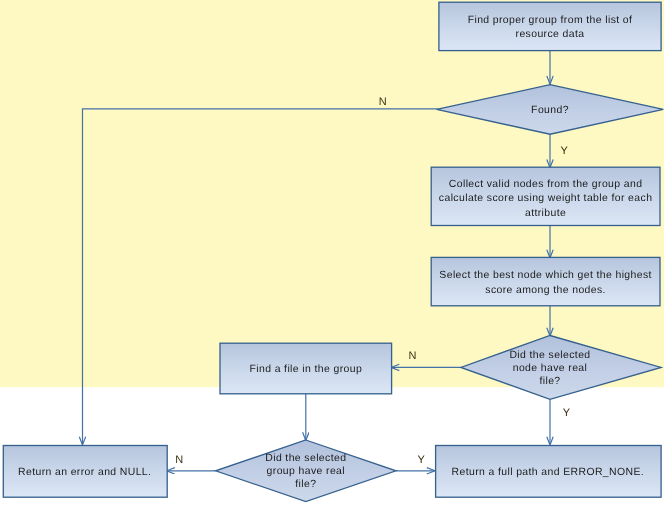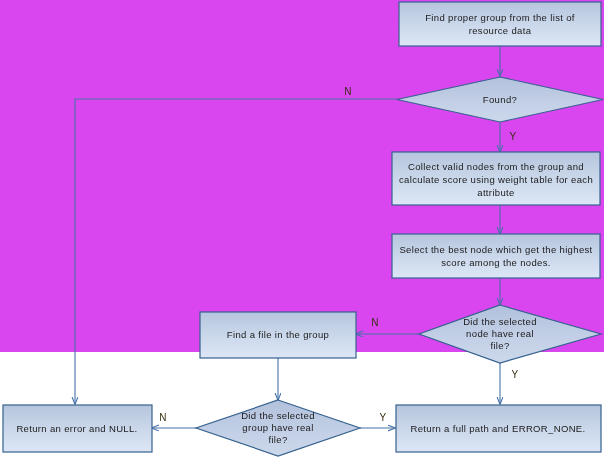--- a/index.html
+++ b/index.html
@@ -10,21 +10,21 @@
   body {
     width: 604px;
     height: 459px;
     overflow: hidden;
     font-family: "Liberation Sans", sans-serif;
   }
   #canvas {
     position: relative;
     width: 604px;
     height: 352px;
-    background: #d946ef;
+    background: #fef9c3;
   }
   svg#flow {
     position: absolute;
     left: 0;
     top: 0;
     width: 604px;
     height: 459px;
   }
   .node-text {
     font-family: "Liberation Sans", sans-serif;

